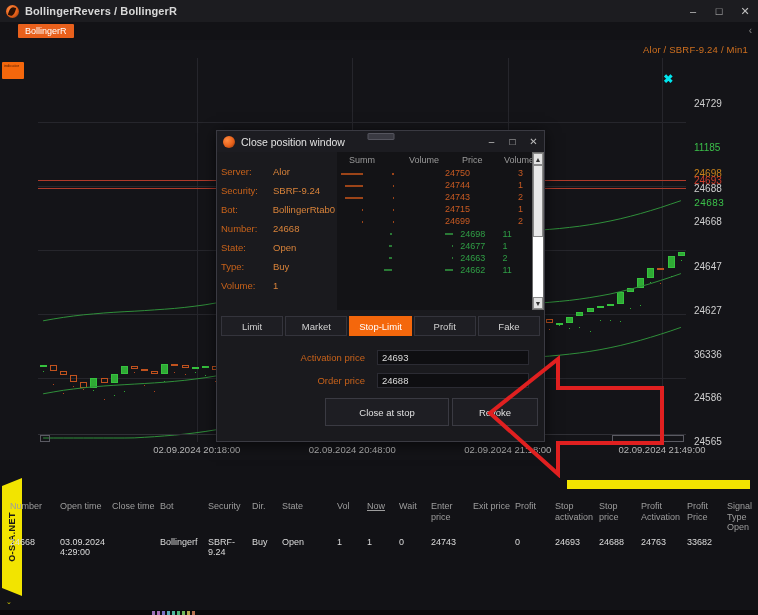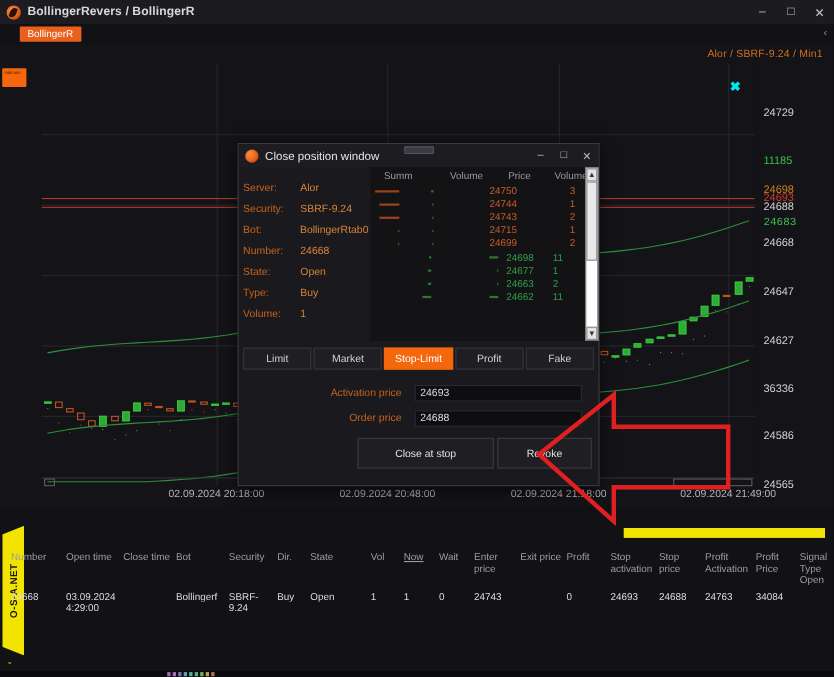--- a/index.html
+++ b/index.html
@@ -721,21 +721,21 @@
             <div class="cell" style="width: 55px; white-space: pre-line;">Open</div>
             <div class="cell" style="width: 30px; white-space: pre-line;">1</div>
             <div class="cell" style="width: 32px; white-space: pre-line;">1</div>
             <div class="cell" style="width: 32px; white-space: pre-line;">0</div>
             <div class="cell" style="width: 42px; white-space: pre-line;">24743</div>
             <div class="cell" style="width: 42px; white-space: pre-line;"></div>
             <div class="cell" style="width: 40px; white-space: pre-line;">0</div>
             <div class="cell" style="width: 44px; white-space: pre-line;">24693</div>
             <div class="cell" style="width: 42px; white-space: pre-line;">24688</div>
             <div class="cell" style="width: 46px; white-space: pre-line;">24763</div>
-            <div class="cell" style="width: 40px; white-space: pre-line;">34084</div>
+            <div class="cell" style="width: 40px; white-space: pre-line;">33682</div>
             <div class="cell" style="width: 42px; white-space: pre-line;"></div>
             <div class="cell" style="width: 42px; white-space: pre-line;"></div>
           </div>
         </div>
     </div>
   </div>
 
   <div class="taskbar-sliver">
     <div class="sliver-dots" id="sliver">
         <i style="background: rgb(155, 111, 181);"></i>

